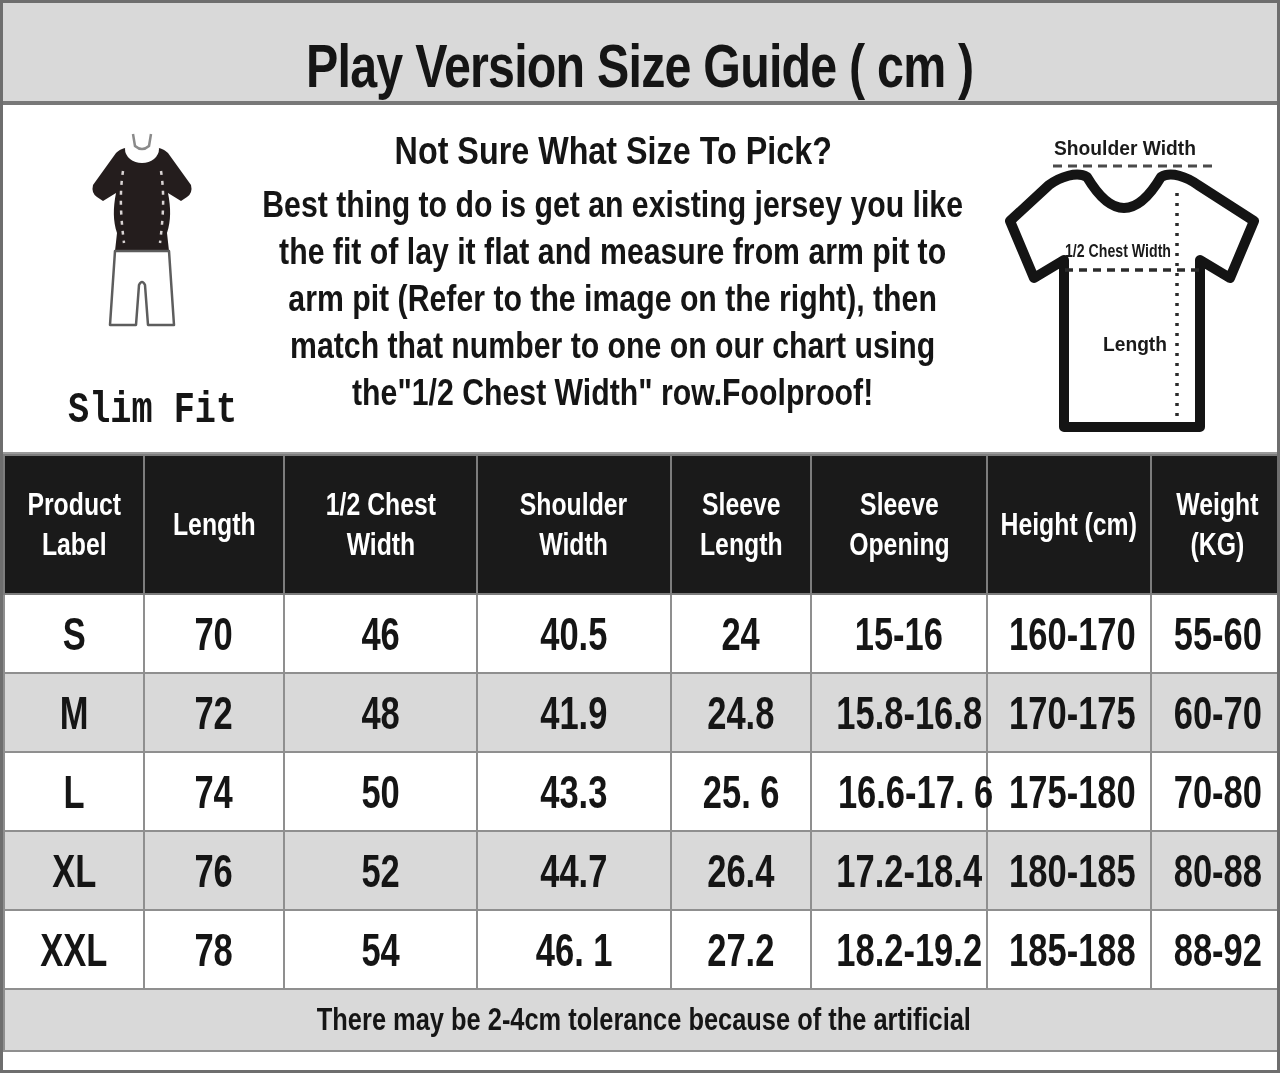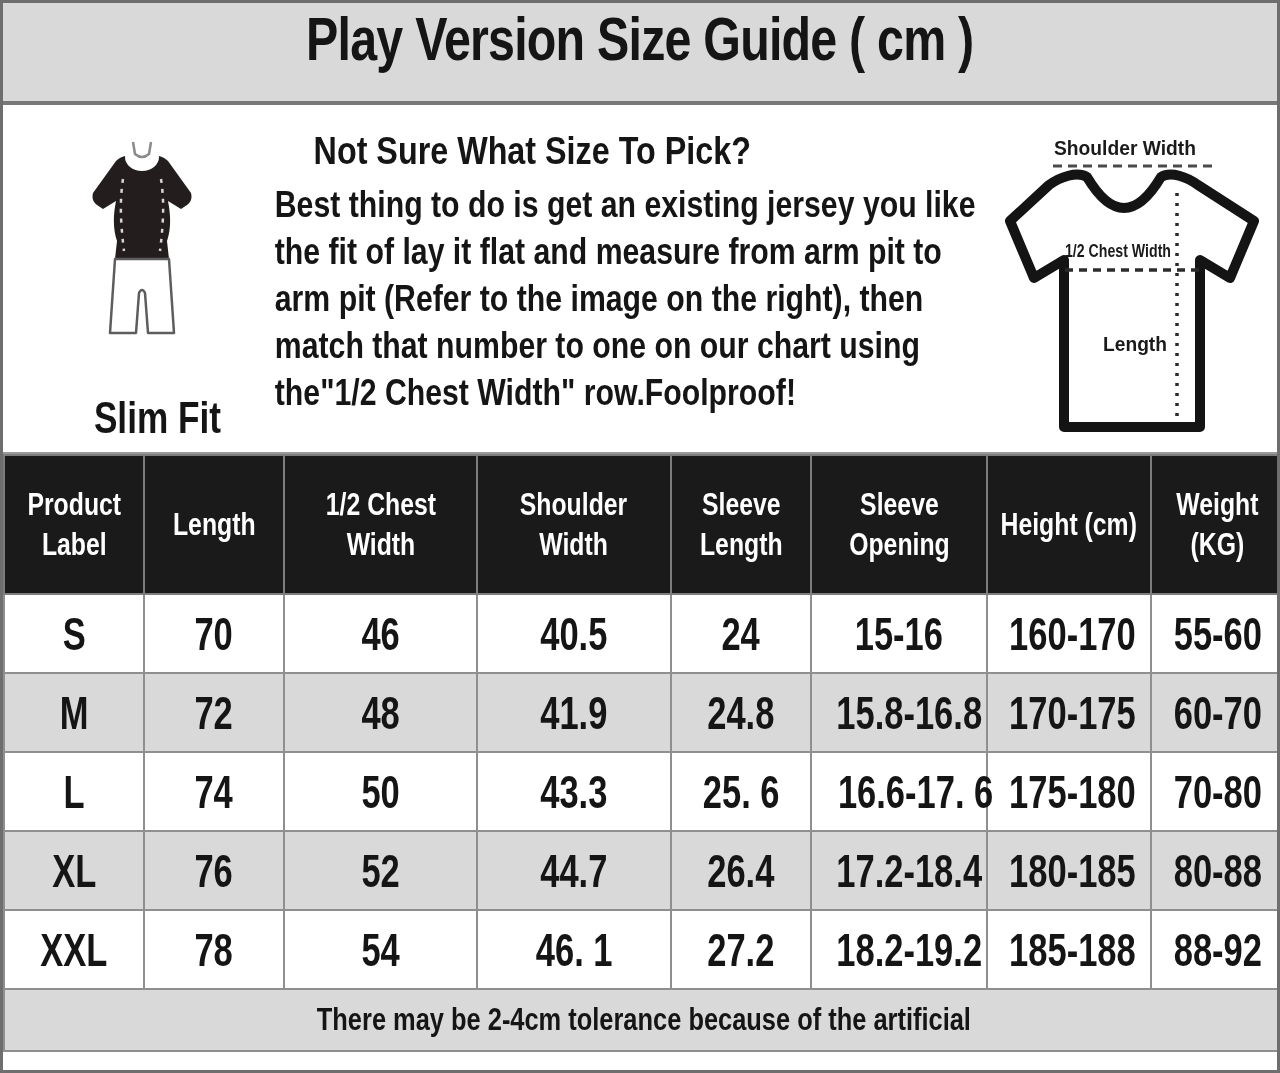--- a/index.html
+++ b/index.html
@@ -7,31 +7,31 @@
   body {
     width:1280px; height:1073px;
     font-family:"Liberation Sans","DejaVu Sans",sans-serif;
     font-weight:bold; font-stretch:condensed;
     color:#151515; background:#ffffff;
     border:3px solid #6e6e6e; overflow:hidden;
   }
   
   .title-bar{
     height:102px; background:#d9d9d9; border-bottom:4px solid #787878;
-    display:flex; align-items:flex-start; justify-content:center;
+    display:flex; align-items:flex-end; justify-content:center;
   }
   .title-bar .sq{ display:inline-block; white-space:nowrap; font-size:62px;
     transform:scaleX(0.78); transform-origin:center; letter-spacing:-1px; }
   
   .info{ position:relative; height:349px; background:#fff; border-bottom:2px solid #9a9a9a; }
-  .figure-col{ position:absolute; left:44px; top:36px; width:190px; text-align:right; }
+  .figure-col{ position:absolute; left:44px; top:28px; width:190px; text-align:right;font-family:Liberation Mono, monospace; }
   .figure-col svg{ display:block; margin:0 auto; }
   .fit-label{ margin-top:40px; font-size:44px; }
   .fit-label .sq{ display:inline-block; white-space:nowrap; transform:scaleX(0.8); transform-origin:center; }
-  .advice{ position:absolute; left:272px; top:24px; width:712px; }
+  .advice{ position:absolute; left:254px; top:24px; width:712px; text-align:center; }
   .advice-heading{ font-size:38px; line-height:44px; }
   .advice-heading .sq{ display:inline-block; white-space:nowrap; transform:scaleX(0.85); transform-origin:center; }
   .advice-body{ margin-top:8px; font-size:36px; line-height:47px; }
   .advice-body .sqb{ display:block; width:119%; margin-left:-9.5%;
     transform:scaleX(0.84); transform-origin:center; }
   .tee-diagram{ position:absolute; right:14px; top:30px; width:262px; }
   
   table{ width:100%; border-collapse:collapse; table-layout:fixed; }
   th,td{ border:2px solid #8f8f8f; text-align:center; vertical-align:middle; padding:0; }
   thead th{ background:#1a1a1a; color:#ffffff; height:139px; font-size:31px; line-height:40px; border-color:#7d7d7d; }

